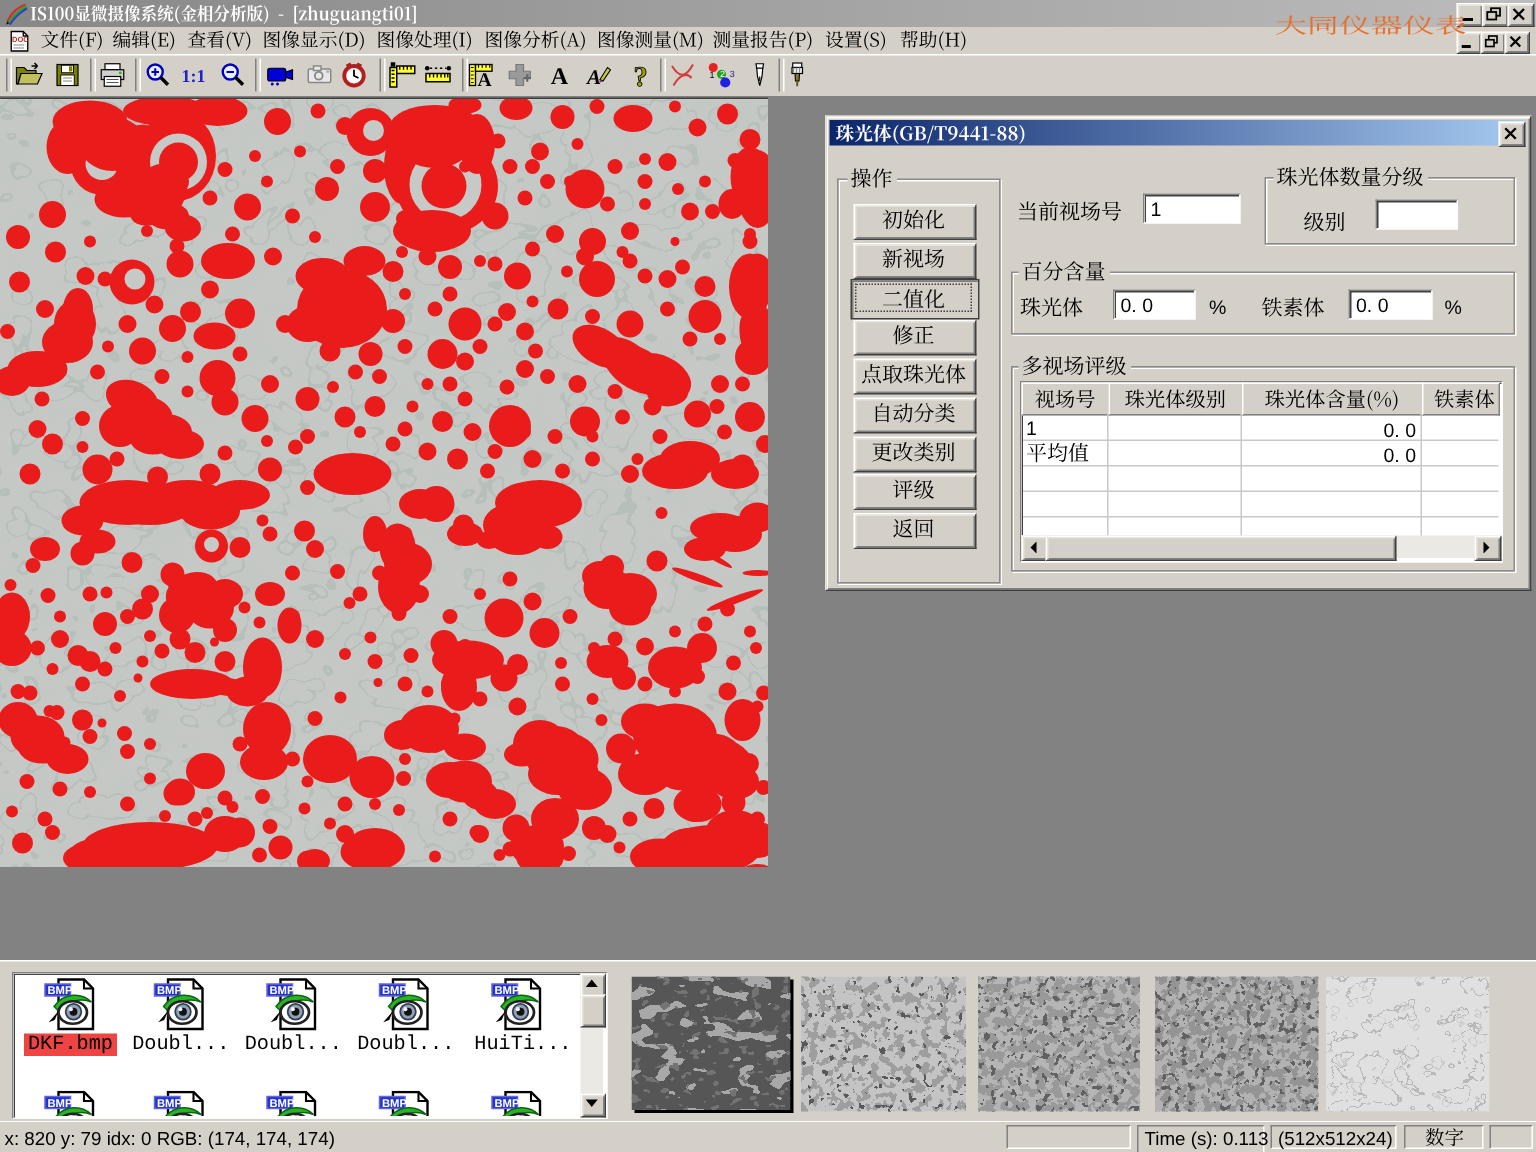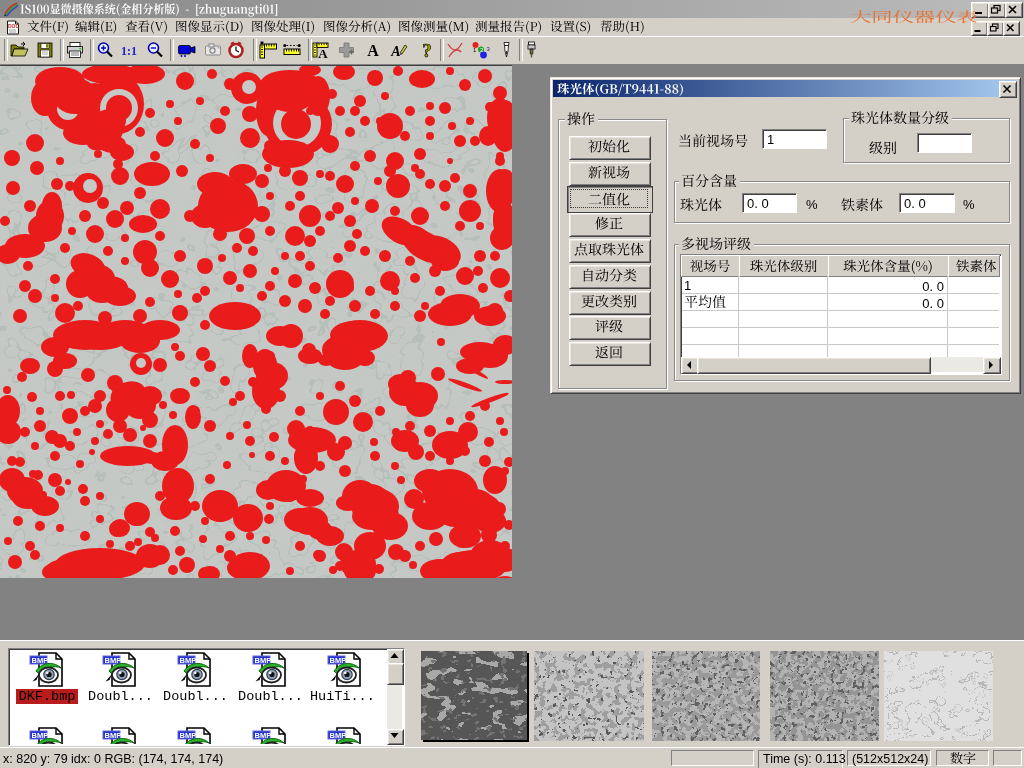--- a/index.html
+++ b/index.html
@@ -954,21 +954,21 @@
       <rect x="1" y="4" width="17" height="8" fill="#2233cc" stroke="#6666dd" stroke-width="1"></rect>
       <text x="2.6" y="10.8" font-size="7.5" font-weight="bold" fill="#fff" font-family="Liberation Sans">BMP</text>
       <path d="M7 19 C14 9 26 10 32 16 C25 13 16 15 10 22 Z" fill="#2ab22a" stroke="#0d660d" stroke-width="1"></path>
       <ellipse cx="19.5" cy="23" rx="9.5" ry="7.5" fill="#fff" stroke="#222" stroke-width="1.8"></ellipse>
       <circle cx="20" cy="22.5" r="5.2" fill="#90a0b5" stroke="#304050" stroke-width="1.2"></circle>
       <circle cx="20" cy="22.5" r="2.6" fill="#111"></circle>
       <circle cx="18.2" cy="20.8" r="1.4" fill="#eef"></circle>
       <path d="M10 22 L3.5 29.5 l4 -1.5 Z" fill="#000"></path>
     </svg>
   </div>
-<div style="position:absolute;left:16px;top:689px;width:62px;height:15px;background:#b91c1c;font:13.5px 'Liberation Mono',monospace;color:#000;text-align:center;white-space:nowrap;">DKF.bmp</div>
+<div style="position:absolute;left:16px;top:689px;width:62px;height:15px;background:#ef4444;font:13.5px 'Liberation Mono',monospace;color:#000;text-align:center;white-space:nowrap;">DKF.bmp</div>
 <div style="position:absolute;left:29px;top:727px;width:38px;height:17px;overflow:hidden;">
     <svg width="38" height="36" viewBox="0 0 38 36" style="display:block">
       <path d="M10 1 h17 l6 6 v27 h-23 Z" fill="#fff" stroke="#000" stroke-width="1.6"></path>
       <path d="M27 1 v6 h6" fill="none" stroke="#000" stroke-width="1.4"></path>
       <rect x="1" y="4" width="17" height="8" fill="#2233cc" stroke="#6666dd" stroke-width="1"></rect>
       <text x="2.6" y="10.8" font-size="7.5" font-weight="bold" fill="#fff" font-family="Liberation Sans">BMP</text>
       <path d="M7 19 C14 9 26 10 32 16 C25 13 16 15 10 22 Z" fill="#2ab22a" stroke="#0d660d" stroke-width="1"></path>
       <ellipse cx="19.5" cy="23" rx="9.5" ry="7.5" fill="#fff" stroke="#222" stroke-width="1.8"></ellipse>
       <circle cx="20" cy="22.5" r="5.2" fill="#90a0b5" stroke="#304050" stroke-width="1.2"></circle>
       <circle cx="20" cy="22.5" r="2.6" fill="#111"></circle>
@@ -1070,21 +1070,21 @@
       <rect x="1" y="4" width="17" height="8" fill="#2233cc" stroke="#6666dd" stroke-width="1"></rect>
       <text x="2.6" y="10.8" font-size="7.5" font-weight="bold" fill="#fff" font-family="Liberation Sans">BMP</text>
       <path d="M7 19 C14 9 26 10 32 16 C25 13 16 15 10 22 Z" fill="#2ab22a" stroke="#0d660d" stroke-width="1"></path>
       <ellipse cx="19.5" cy="23" rx="9.5" ry="7.5" fill="#fff" stroke="#222" stroke-width="1.8"></ellipse>
       <circle cx="20" cy="22.5" r="5.2" fill="#90a0b5" stroke="#304050" stroke-width="1.2"></circle>
       <circle cx="20" cy="22.5" r="2.6" fill="#111"></circle>
       <circle cx="18.2" cy="20.8" r="1.4" fill="#eef"></circle>
       <path d="M10 22 L3.5 29.5 l4 -1.5 Z" fill="#000"></path>
     </svg>
   </div>
-<div style="position:absolute;left:310px;top:689px;width:71px;height:15px;font:13.5px 'Liberation Mono',monospace;color:#000;text-align:left;white-space:nowrap;">HuiTi...</div>
+<div style="position:absolute;left:310px;top:689px;width:71px;height:15px;font:13.5px 'Liberation Mono',monospace;color:#000;text-align:right;white-space:nowrap;">HuiTi...</div>
 <div style="position:absolute;left:327px;top:727px;width:38px;height:17px;overflow:hidden;">
     <svg width="38" height="36" viewBox="0 0 38 36" style="display:block">
       <path d="M10 1 h17 l6 6 v27 h-23 Z" fill="#fff" stroke="#000" stroke-width="1.6"></path>
       <path d="M27 1 v6 h6" fill="none" stroke="#000" stroke-width="1.4"></path>
       <rect x="1" y="4" width="17" height="8" fill="#2233cc" stroke="#6666dd" stroke-width="1"></rect>
       <text x="2.6" y="10.8" font-size="7.5" font-weight="bold" fill="#fff" font-family="Liberation Sans">BMP</text>
       <path d="M7 19 C14 9 26 10 32 16 C25 13 16 15 10 22 Z" fill="#2ab22a" stroke="#0d660d" stroke-width="1"></path>
       <ellipse cx="19.5" cy="23" rx="9.5" ry="7.5" fill="#fff" stroke="#222" stroke-width="1.8"></ellipse>
       <circle cx="20" cy="22.5" r="5.2" fill="#90a0b5" stroke="#304050" stroke-width="1.2"></circle>
       <circle cx="20" cy="22.5" r="2.6" fill="#111"></circle>

